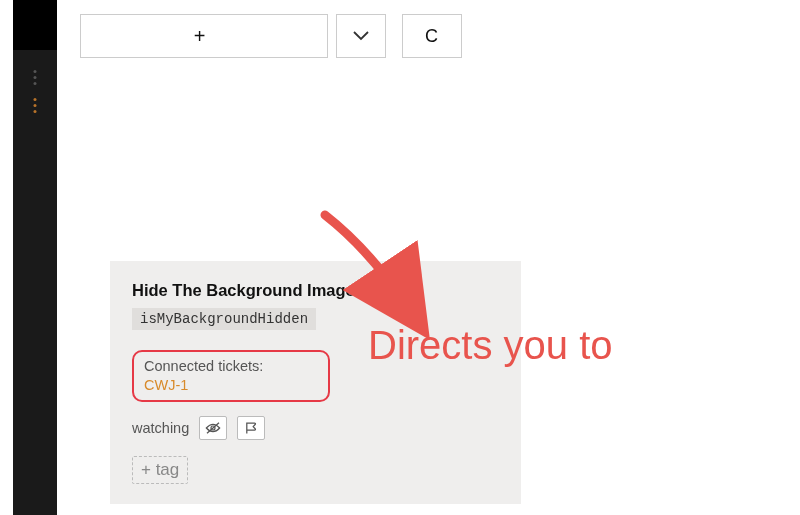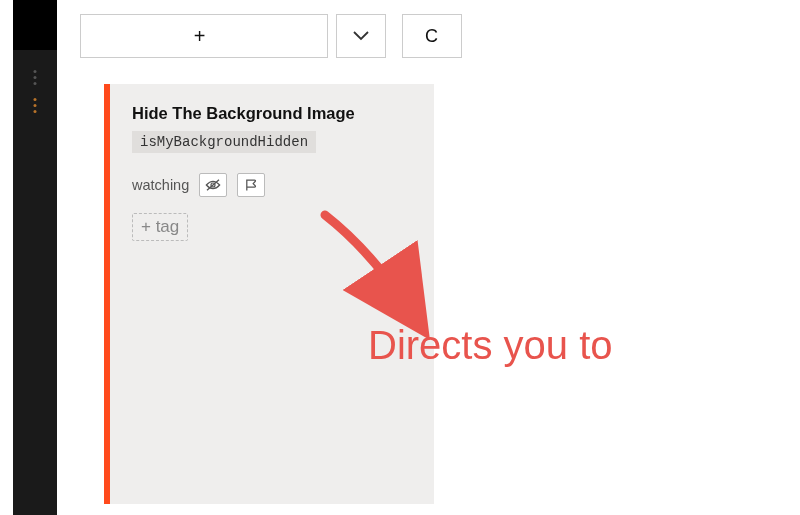--- a/index.html
+++ b/index.html
@@ -77,23 +77,24 @@
     left: 8px;
     padding-right: 0;
     overflow: hidden;
     justify-content: flex-start;
     padding-left: 22px;
   }
 
   .card-wrap {
     margin-top: 26px;
     margin-left: 24px;
-    width: 330px;
+    width: 417px;
     height: 420px;
     display: flex;
+    align-items: flex-end;
   }
   .card-accent {
     width: 6px;
     background: #ff4a1c;
     flex-shrink: 0;
   }
   .card {
     flex: 1;
     background: #efeeed;
     padding: 20px 20px 20px 22px;
@@ -205,20 +206,24 @@
       <span>C</span>
     </button>
   </div>
 
   <div class="card-wrap">
     <div class="card-accent"></div>
     <div class="card">
       <div class="card-title">Hide The Background Image</div>
       <div class="code-chip">isMyBackgroundHidden</div>
 
+      <div class="connected-box">
+        <div class="connected-label">Connected tickets:</div>
+        <a href="#" class="ticket-link">CWJ-1</a>
+      </div>
 
       <div class="watch-row">
         <span class="watch-label">watching</span>
         <button class="icon-btn">
           <svg viewBox="0 0 24 18">
             <path d="M2 9 Q12 -2 22 9 Q12 20 2 9 Z" fill="none" stroke="#555" stroke-width="1.8"></path>
             <circle cx="12" cy="9" r="3" fill="none" stroke="#555" stroke-width="1.8"></circle>
             <line x1="3" y1="17" x2="21" y2="1" stroke="#555" stroke-width="2"></line>
           </svg>
         </button>

